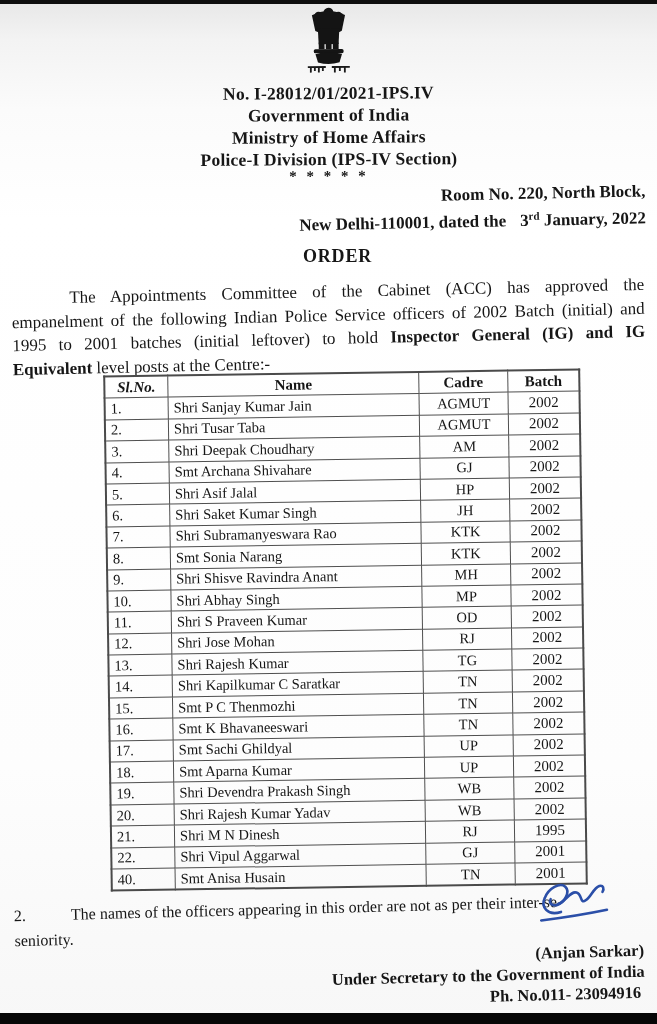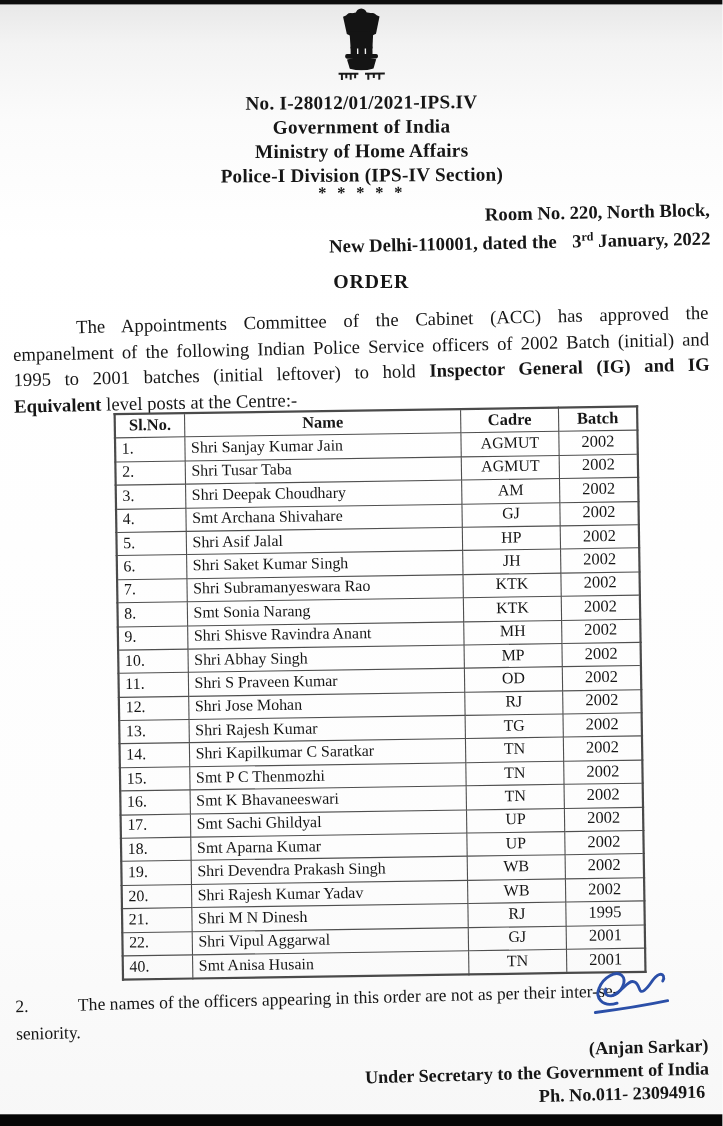--- a/index.html
+++ b/index.html
@@ -38,21 +38,21 @@
   .para-line{text-align:justify;text-align-last:justify;white-space:normal;}
   .para-line:first-child{text-indent:58px;}
   .para-line:last-child{text-align-last:left;}
   .b{font-weight:bold;}
 
   
   .tablewrap{position:absolute;top:372px;left:107px;transform:rotate(-0.85deg);}
   table.roster{border-collapse:collapse;border:2px solid #4a4a4a;font-size:14.5px;}
   table.roster th,table.roster td{border:1px solid #4f4f4f;padding:0 5px;height:20.4px;line-height:15px;}
   table.roster th{font-weight:bold;font-size:15px;text-align:center;}
-  th.h0{width:52px;} th.h1{width:240px;} th.h2{width:78px;} th.h3{width:60px;margin-top:41px;}
+  th.h0{width:52px;font-style:italic;} th.h1{width:240px;} th.h2{width:78px;} th.h3{width:60px;margin-top:41px;}
   td.c0{text-align:left;padding-left:9px;}
   td.c1{text-align:left;padding-left:10px;}
   td.c2{text-align:center;}
   td.c3{text-align:center;font-size:15px;}
 
   
   .footer{position:absolute;top:896px;left:15px;width:629px;font-size:16px;line-height:24.5px;
           transform:rotate(-1.5deg);}
   .note-line1{white-space:nowrap;}
   .note-num{display:inline-block;width:57px;}

